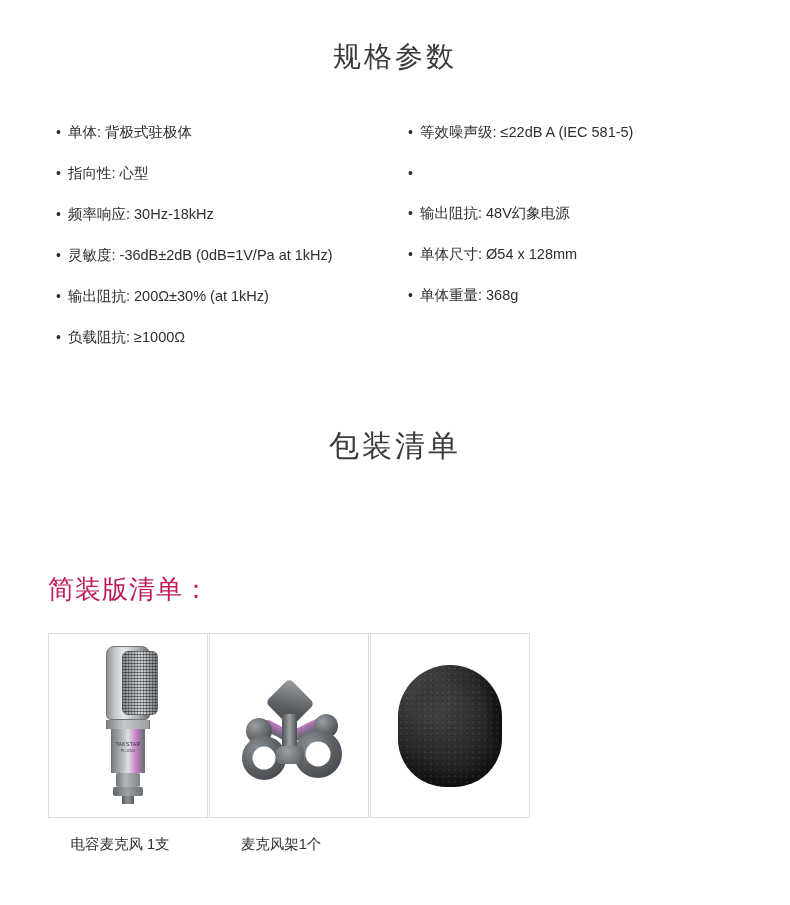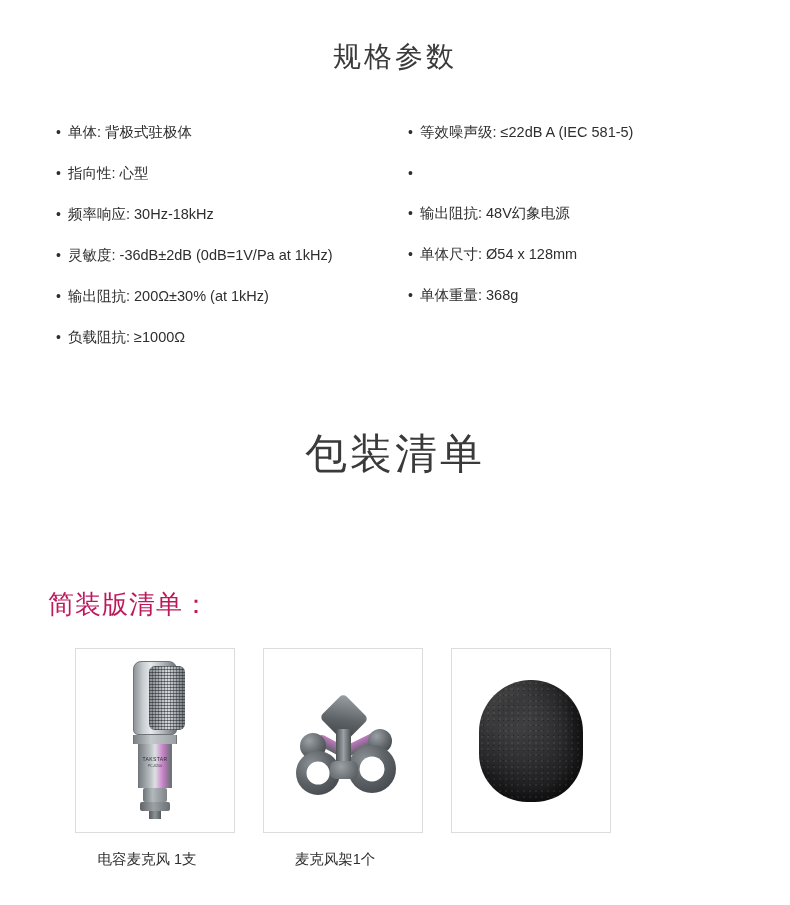--- a/index.html
+++ b/index.html
@@ -54,21 +54,21 @@
     flex: 0 0 12px;
     color: #2e2e2e;
     font-size: 14px;
     line-height: 1.45;
   }
   .spec-text {
     display: inline-block;
   }
   .title-package {
     text-align: center;
-    font-size: 42px;
+    font-size: 30px;
     color: #3a3a3a;
     letter-spacing: 3px;
     margin-top: 58px;
     font-weight: 400;
   }
   .subtitle {
     font-size: 26px;
     color: #be185d;
     padding-left: 48px;
     margin-top: 105px;
@@ -76,21 +76,20 @@
     letter-spacing: 1px;
   }
   .items-row {
     display: flex;
     padding-left: 48px;
     margin-top: 26px;
   }
   .item {
     width: 144px;
     margin-right: 17px;
-    margin-left: 27px;
   }
   .item-box {
     width: 160px;
     height: 185px;
     border: 1px solid #dcdcdc;
     background: #ffffff;
     position: relative;
     overflow: hidden;
   }
   .item-caption {

